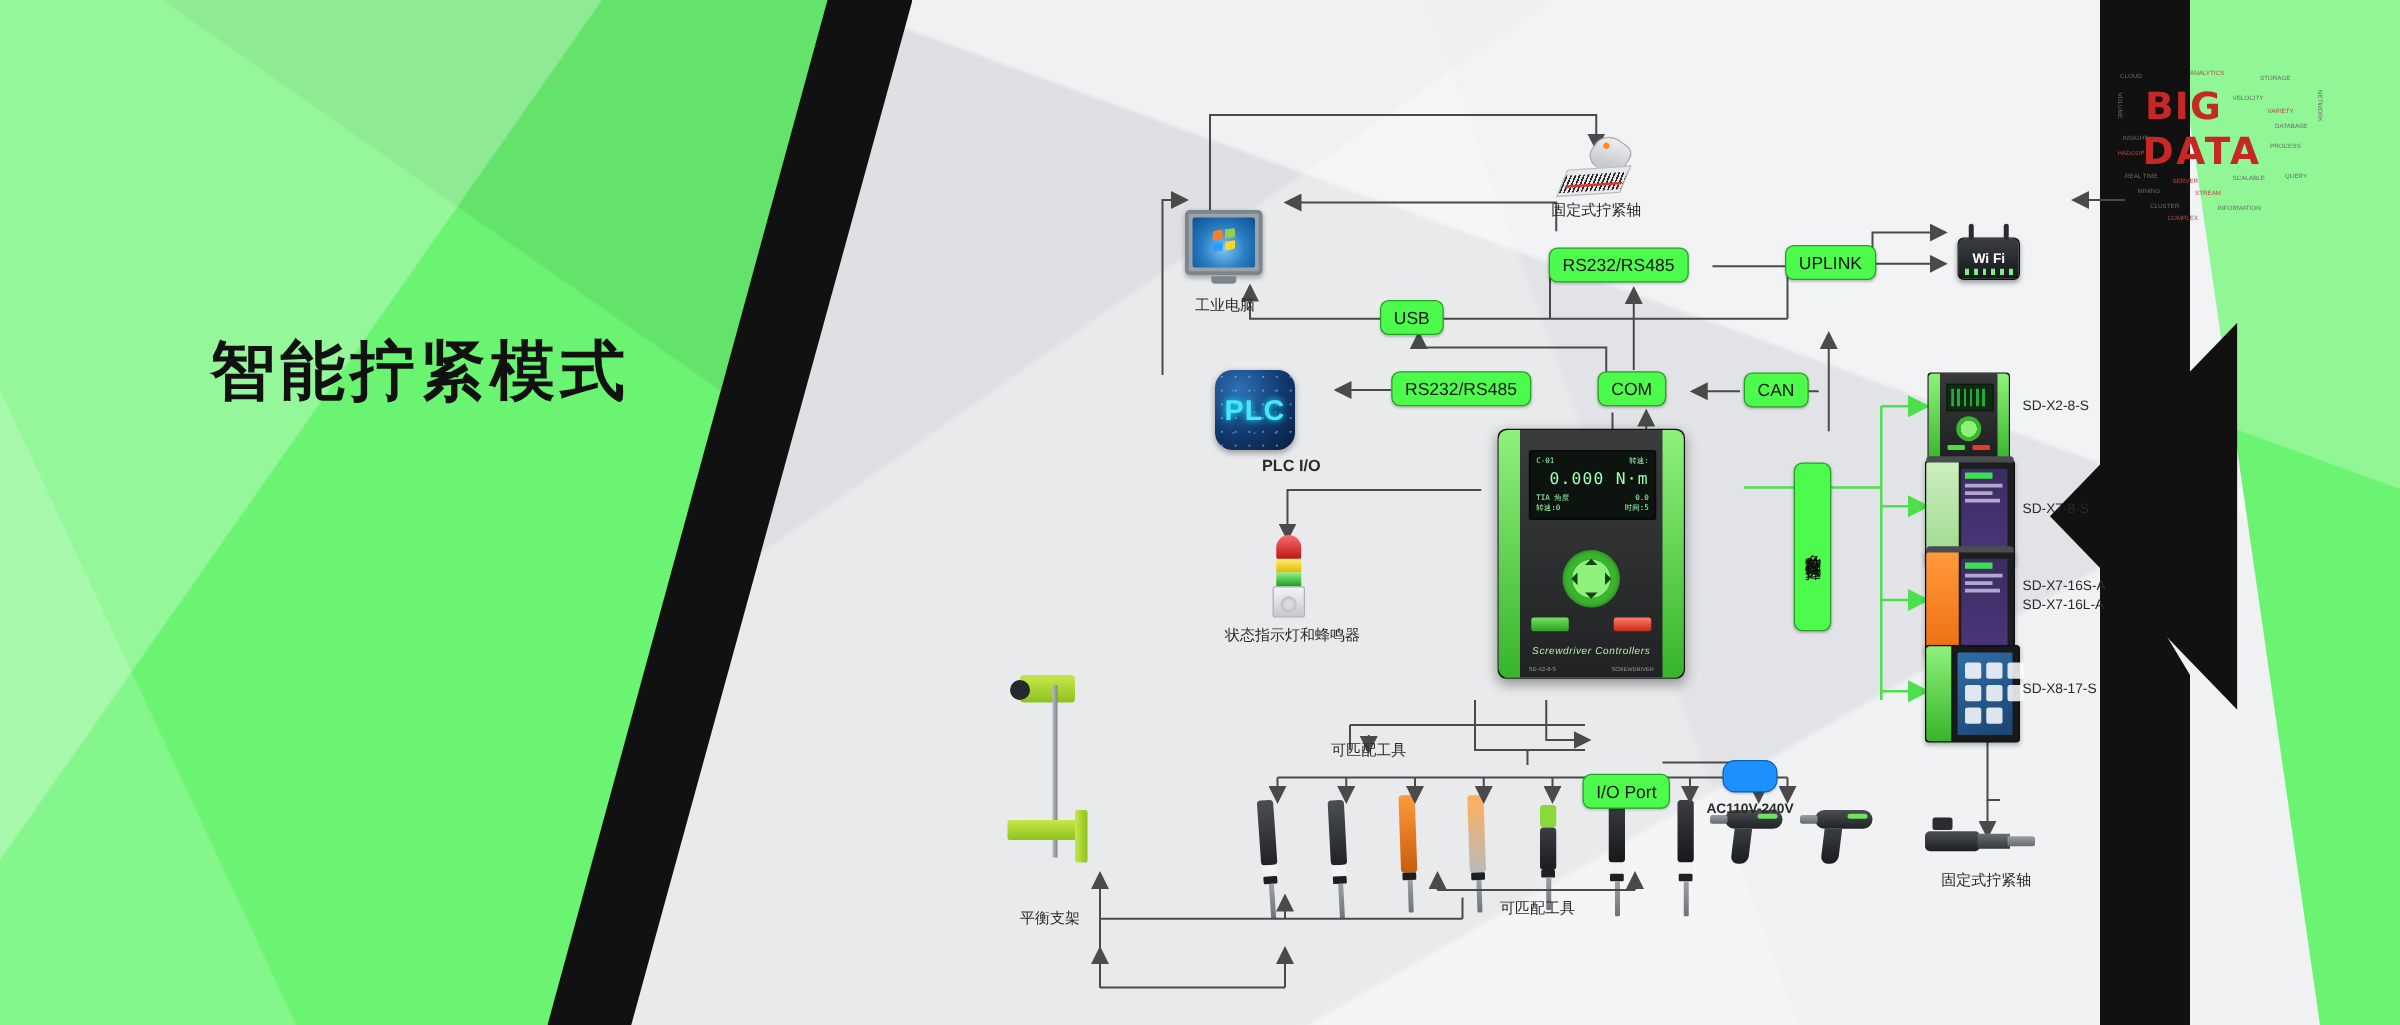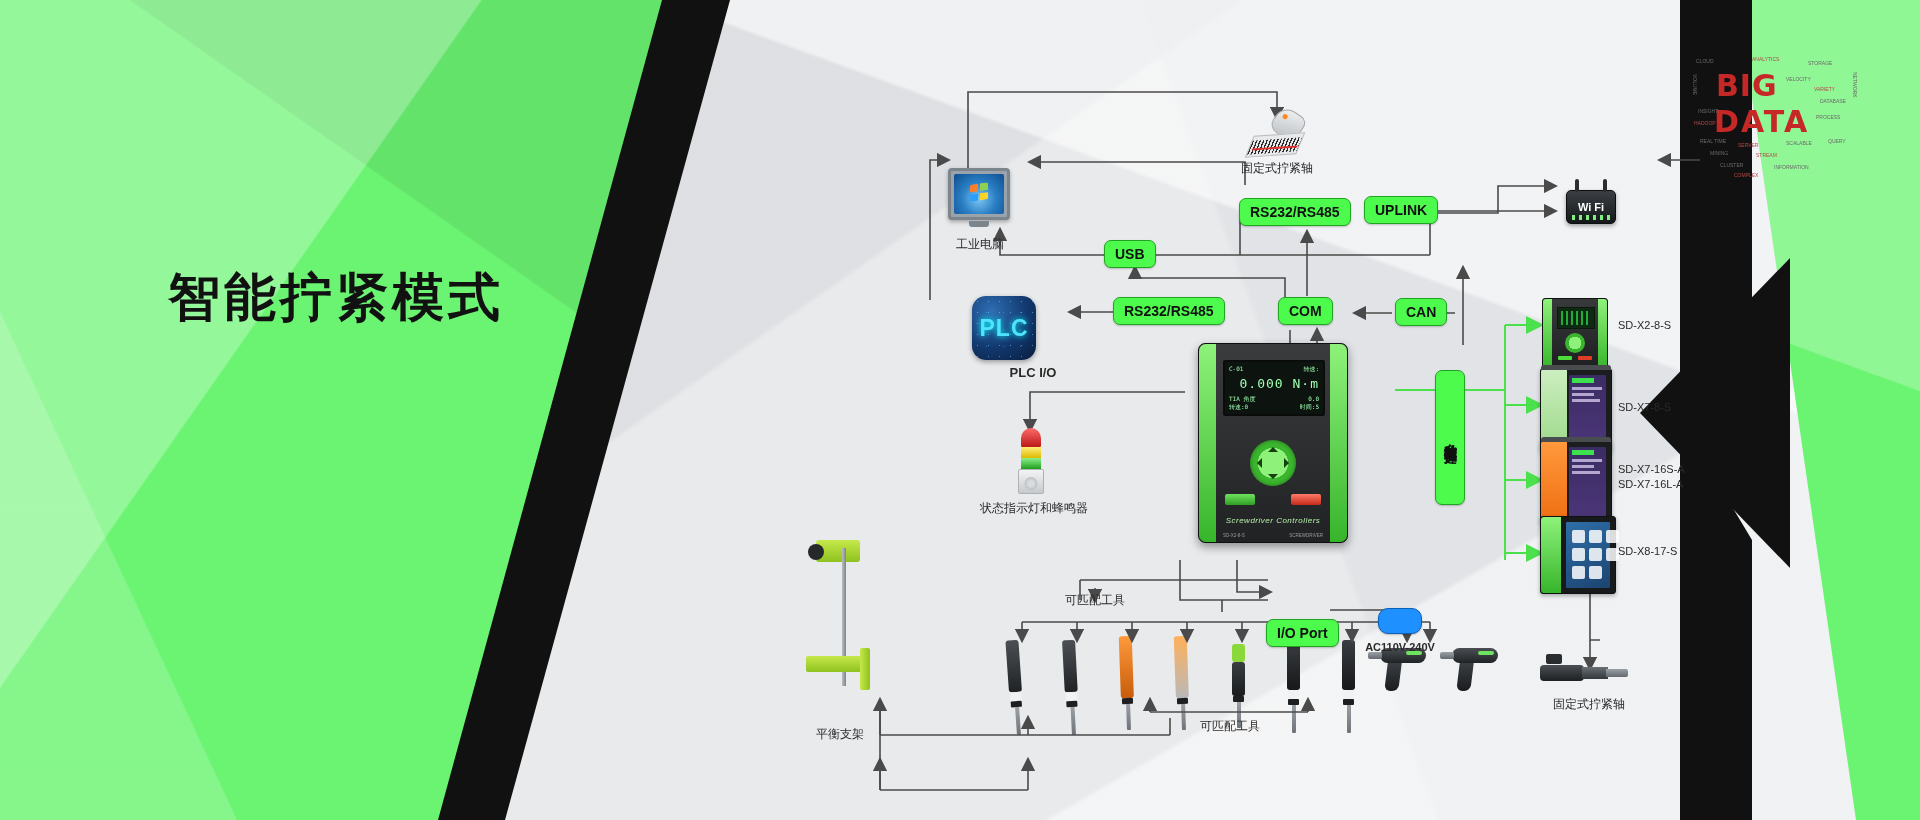--- a/index.html
+++ b/index.html
@@ -74,21 +74,21 @@
   .node { position:absolute; z-index:33; }
   .cap {
     position:absolute; z-index:34; font-size:12px; color:#2a2a2a;
     white-space:nowrap; text-align:center; line-height:1.35;
   }
 
   
   .pill {
     position:absolute; z-index:35;
     background:#4dfb4d; border:1.6px solid #22a322; border-radius:7px;
-    color:#111; font-size:14px; font-weight:bold;
+    color:#111; font-size:14px; font-weight:normal;
     padding:5px 10px; white-space:nowrap;
     box-shadow:0 1px 2px rgba(0,0,0,.22);
     display:flex; align-items:center; justify-content:center;
   }
   .pill.vert {
     writing-mode:vertical-rl; text-orientation:upright;
     padding:9px 5px; letter-spacing:1px; font-size:13px;
   }
   .pill.blue {
     background:#1e90ff; border-color:#0b61b5; color:#fff; border-radius:10px;
@@ -561,21 +561,21 @@
     <div class="w" style="left:30px; top:110px;">CLUSTER</div>
     <div class="w" style="left:84px; top:112px;">INFORMATION</div>
     <div class="w r" style="left:44px; top:120px;">COMPLEX</div>
   </div>
 
   <div class="pill" style="left:1104px; top:240px;">USB</div>
   <div class="pill" style="left:1113px; top:297px;">RS232/RS485</div>
   <div class="pill" style="left:1239px; top:198px;">RS232/RS485</div>
   <div class="pill" style="left:1278px; top:297px;">COM</div>
   <div class="pill" style="left:1395px; top:298px;">CAN</div>
-  <div class="pill" style="left:1364px; top:196px;text-align:right;">UPLINK</div>
+  <div class="pill" style="left:1428px; top:196px;text-align:right;">UPLINK</div>
   <div class="pill" style="left:1266px; top:579px;margin-top:40px;">I/O Port</div>
   <div class="pill vert" style="left:1435px; top:370px; height:135px;">多种控制器可供选择</div>
 
   <div class="pill blue" style="left:1378px; top:608px; width:44px; height:26px;"></div>
   <div class="cap" style="left:1348px; top:640px; width:104px; font-weight:bold; font-size:11px;">AC110V-240V</div>
 
   <div class="node" style="left:1198px; top:343px;">
     <div class="controller">
       <div class="rail rl"></div>
         <div class="rail rr"></div>

